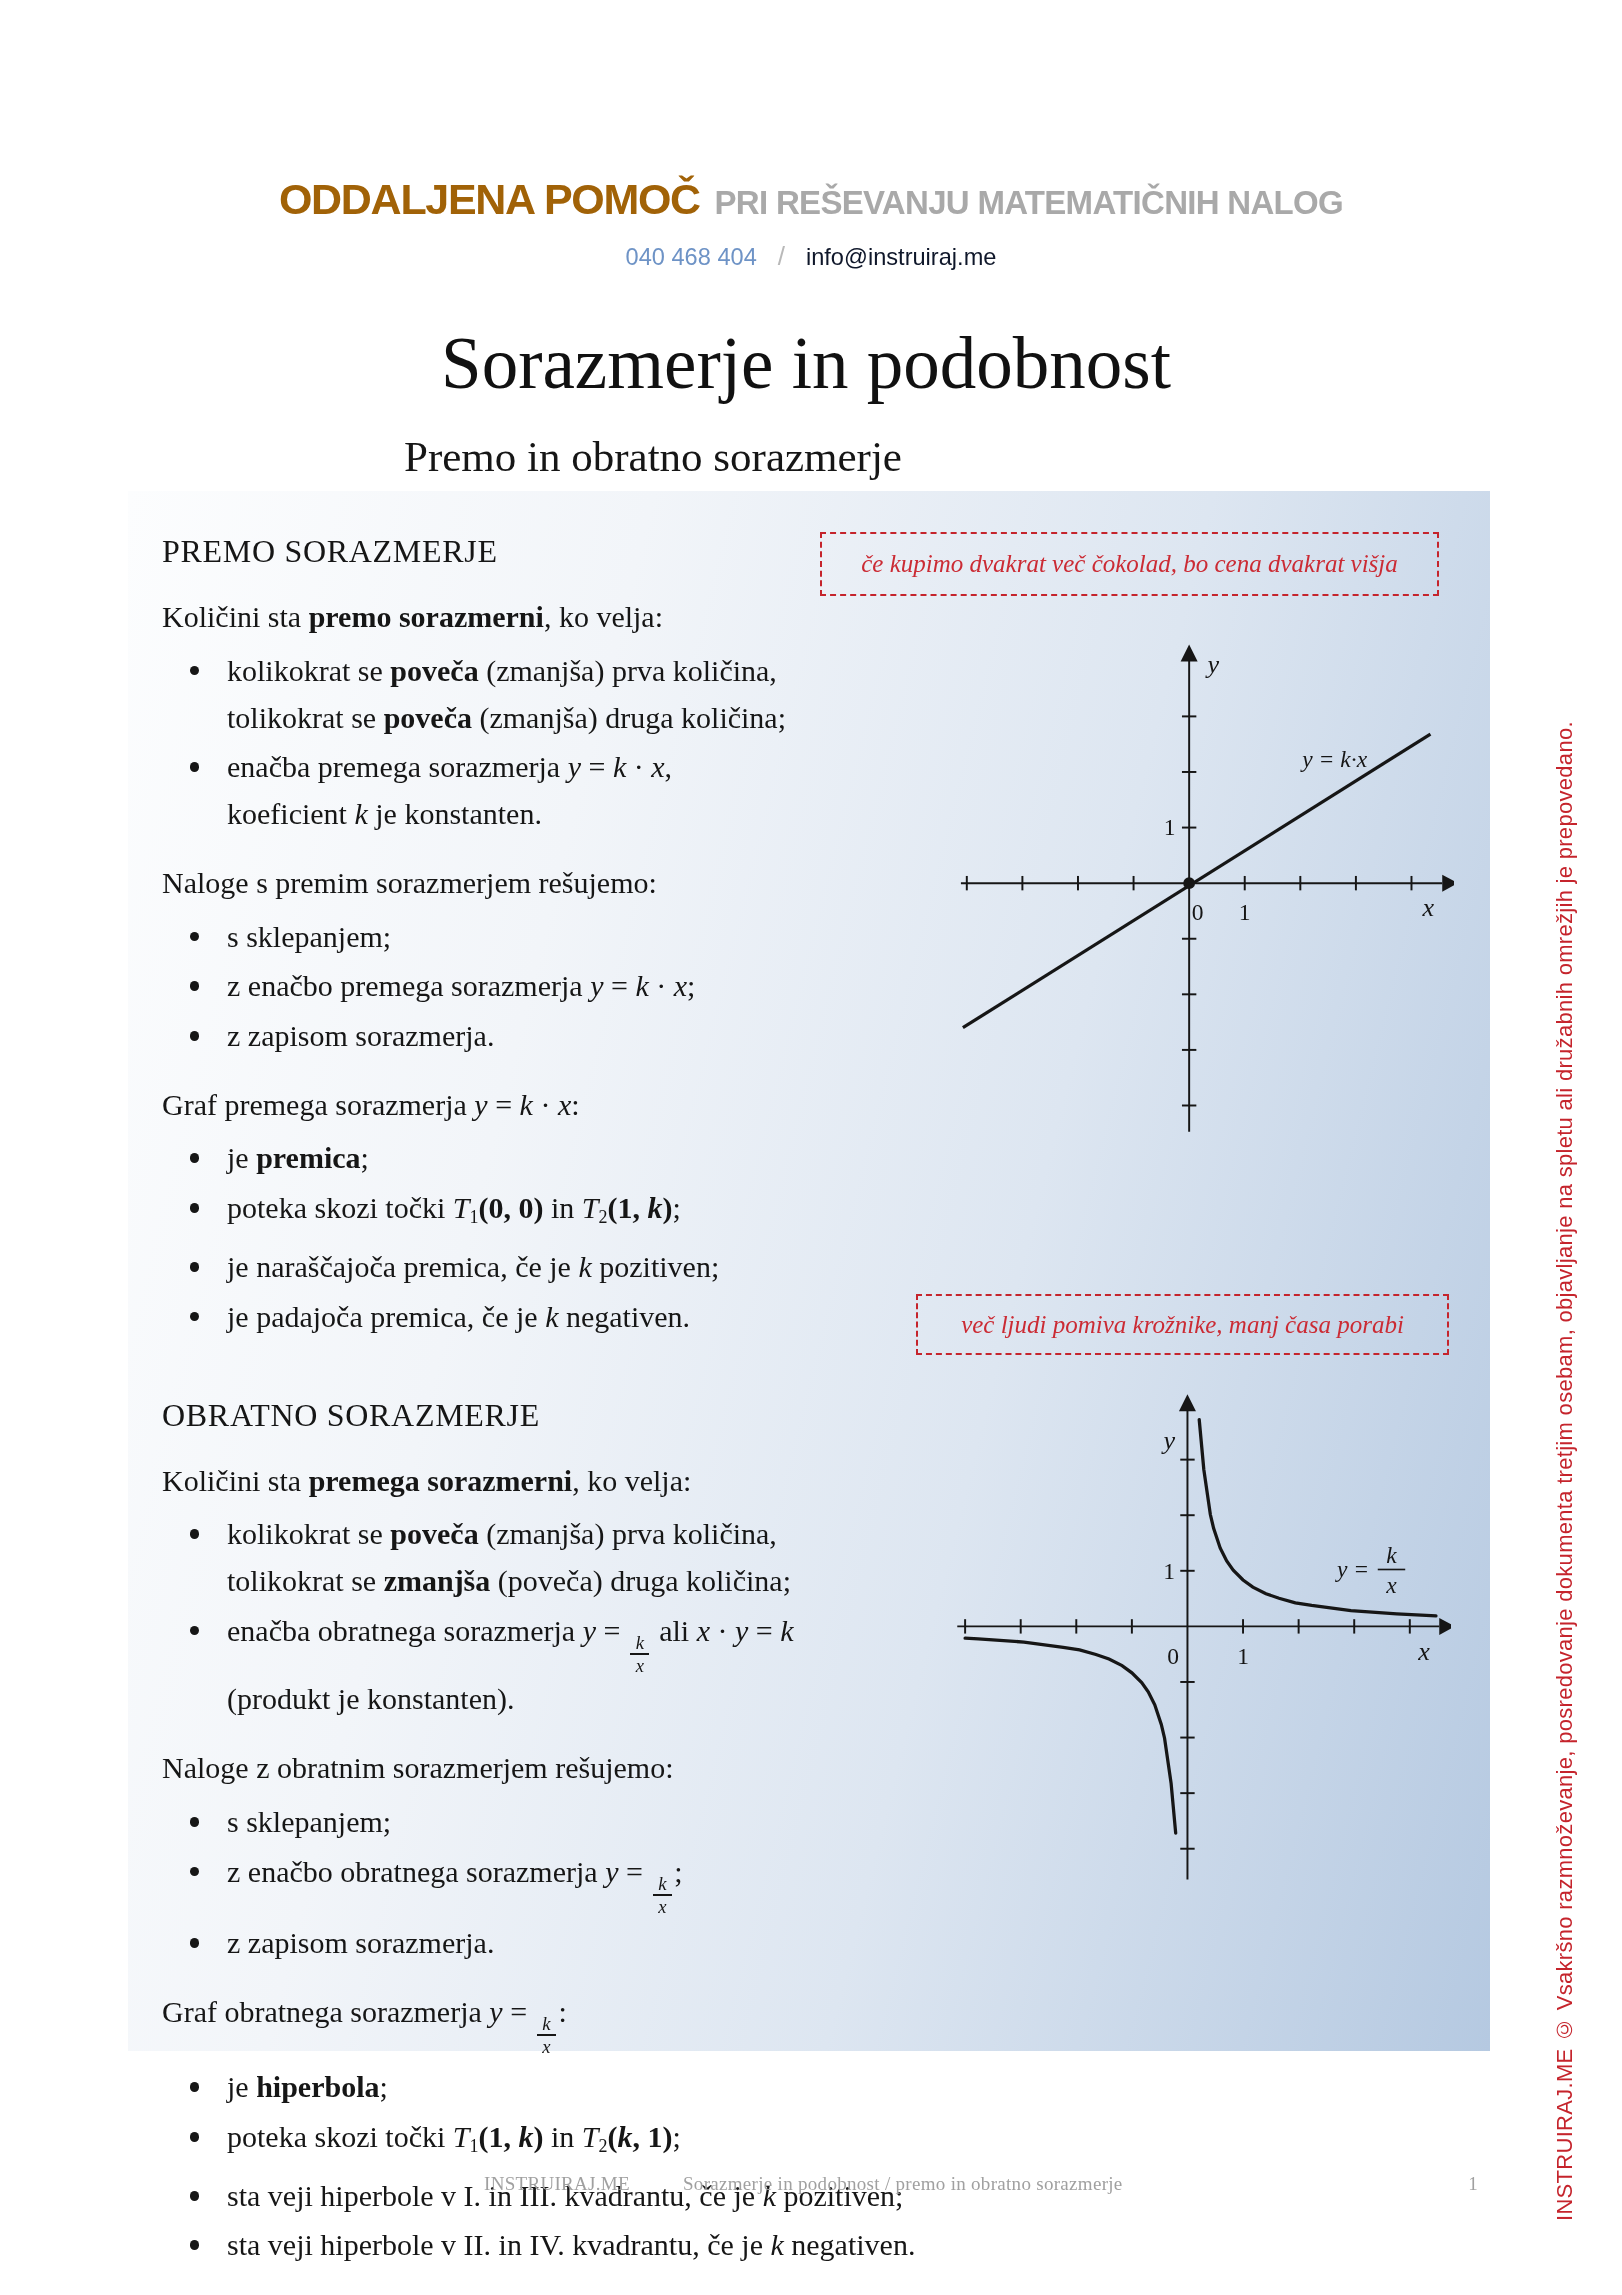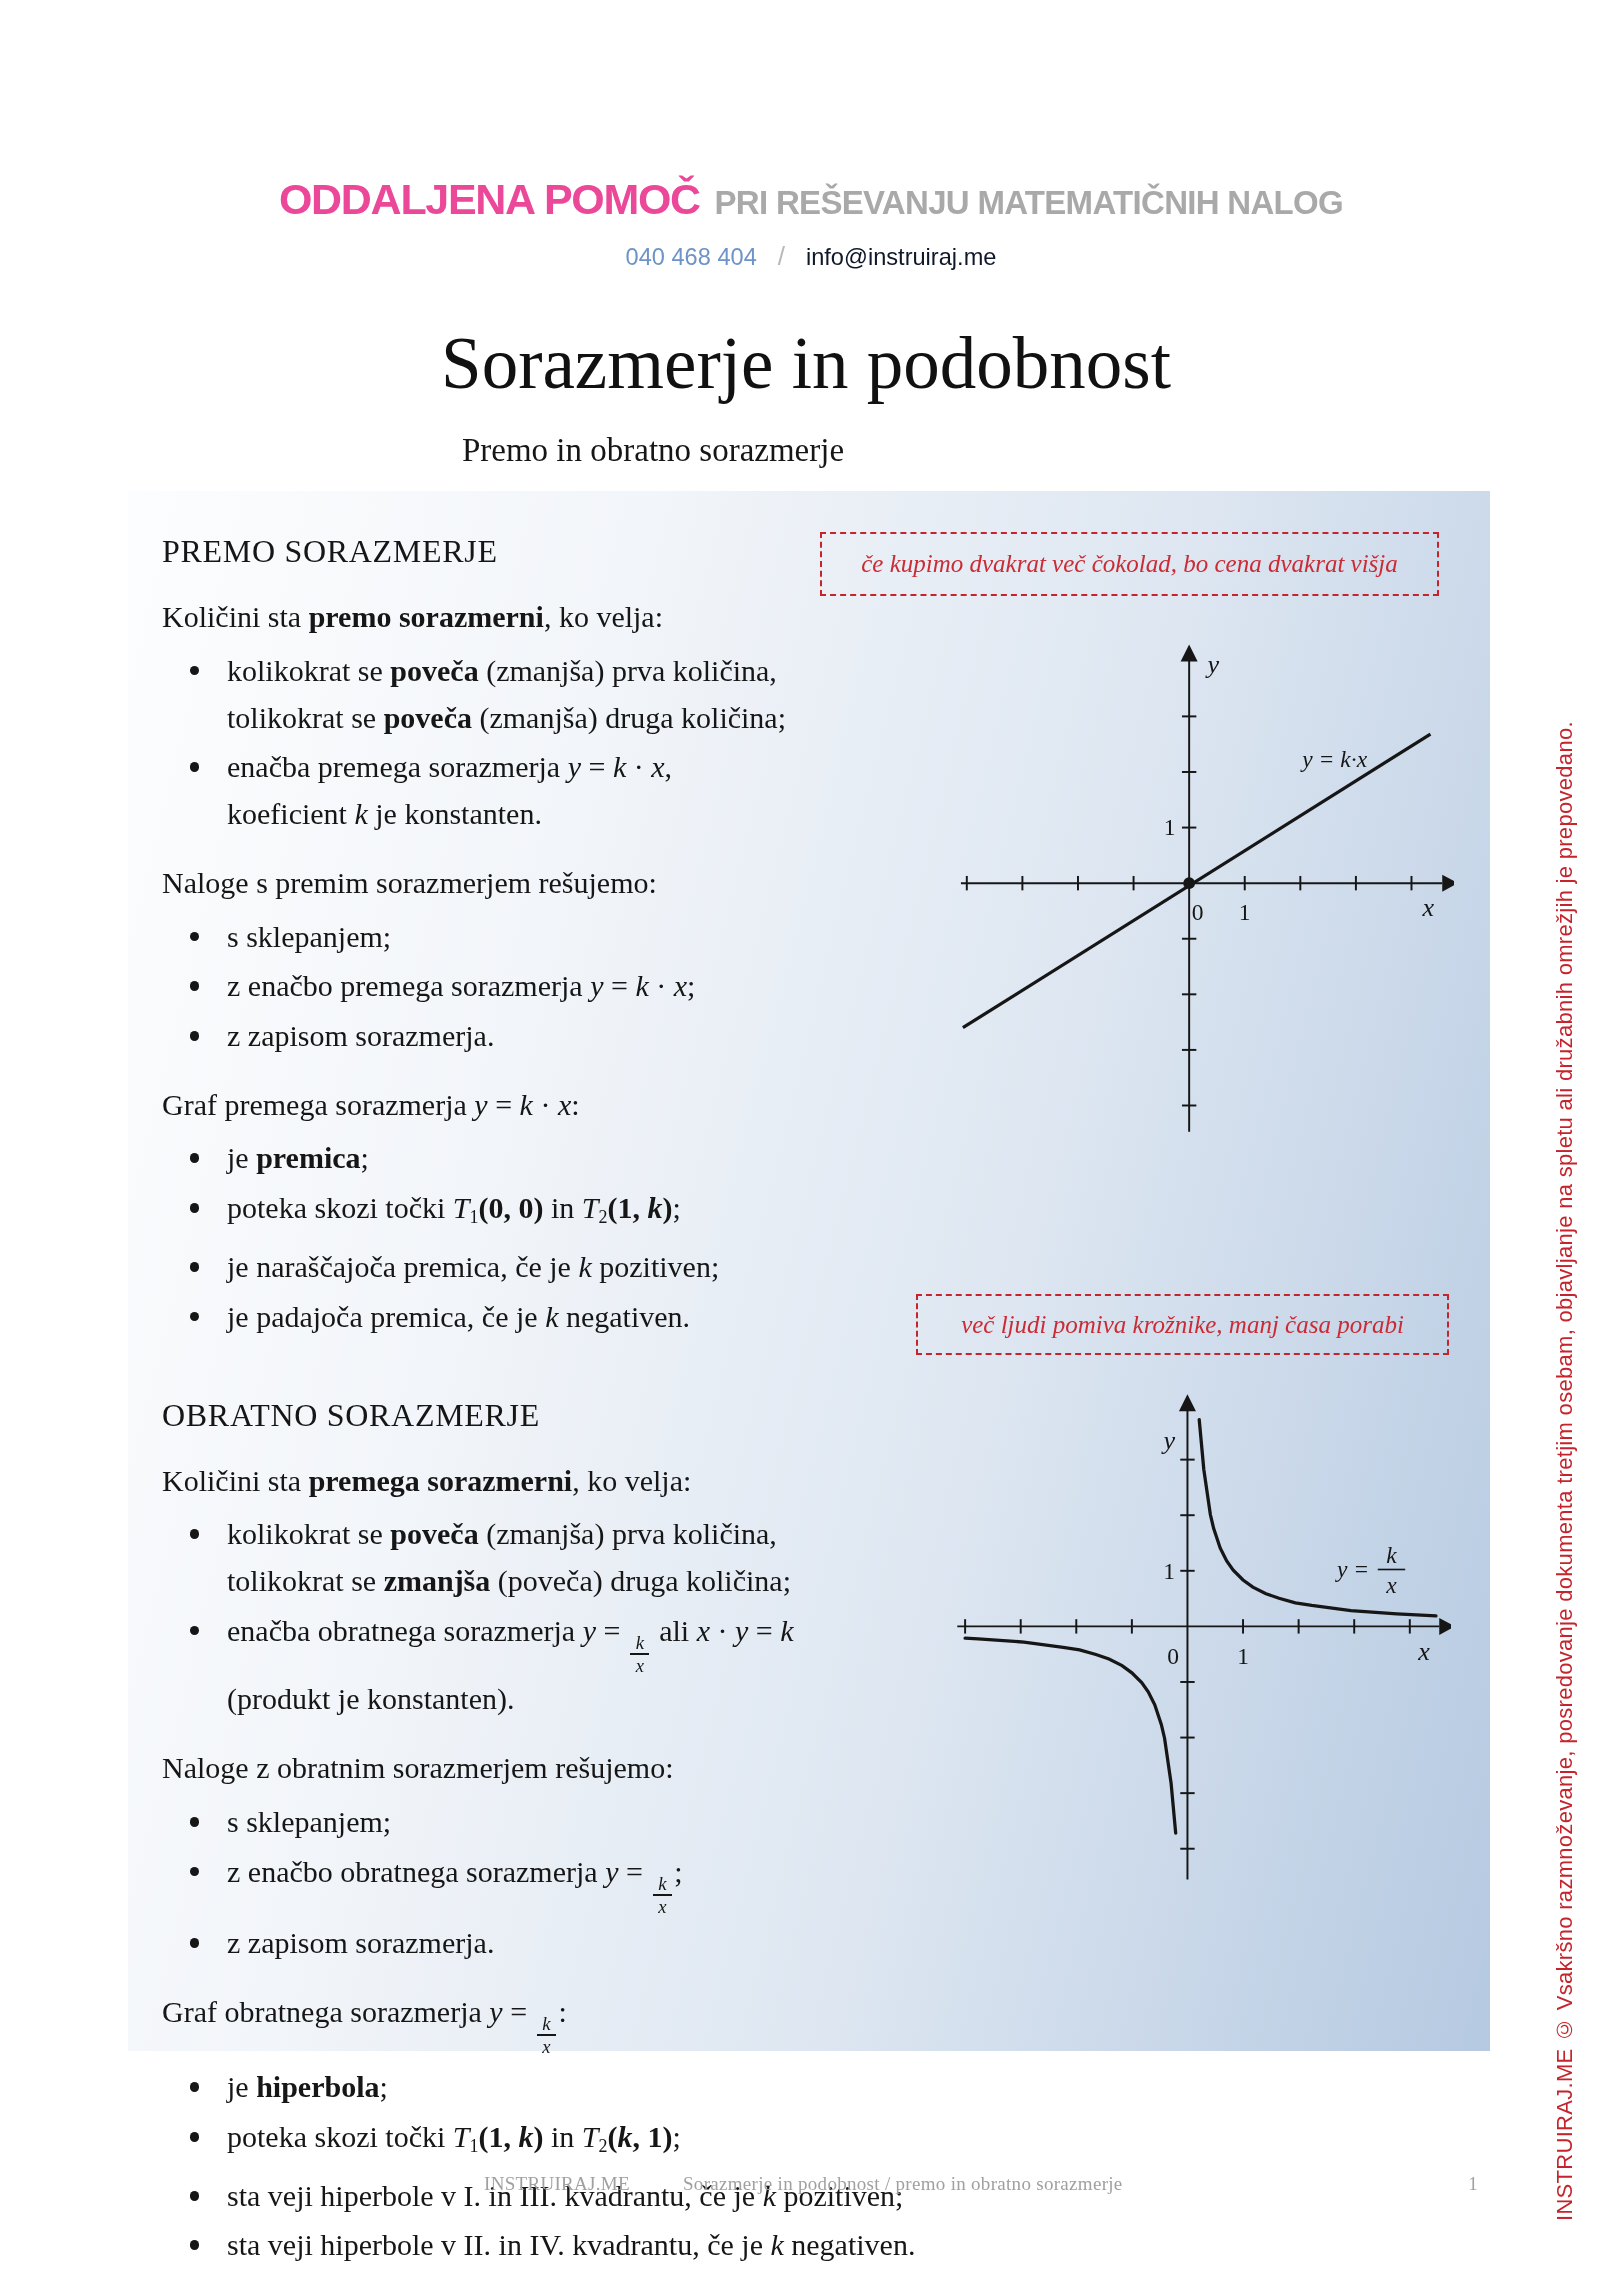--- a/index.html
+++ b/index.html
@@ -6,32 +6,32 @@
   html,body { background:#ffffff; }
   .page {
     position:relative; width:1622px; height:2295px; background:#ffffff;
     font-family:"Liberation Serif", serif; color:#161616; overflow:hidden;
   }
 
   
   .header { position:absolute; top:175px; left:0; width:1622px; text-align:center;
             font-family:"Liberation Sans", sans-serif; }
   .brand-line { white-space:nowrap; }
-  .brand { font-size:43px; font-weight:700; letter-spacing:-1.3px; color:#ec4899; }
+  .brand { font-size:43px; font-weight:700; letter-spacing:-1.3px; color:#a16207; }
   .tagline { font-size:33px; font-weight:700; letter-spacing:-0.7px; color:#a9a9a9; margin-left:11.8px; }
   .contact-line { margin-top:17px; font-size:23.6px; letter-spacing:0; }
   .phone { color:#6e93c6; }
   .contact-sep { color:#b9b9b9; margin:0 14.4px; font-size:26px; }
   .email { color:#0f172a; }
 
   
   .doc-title { position:absolute; top:322px; left:0; width:1612px; text-align:center;
                font-size:73px; font-weight:400; color:#111; }
   .doc-subtitle { position:absolute; top:432px; left:0; width:1306px; text-align:center;
-                  font-size:33px; font-weight:400; color:#161616; }
+                  font-size:43px; font-weight:400; color:#161616; }
 
   
   .panel { position:absolute; left:128px; top:491px; width:1362px; height:1560px;
            background:linear-gradient(104deg,#fcfdfe 0%, #f2f5f9 30%, #dde6f1 62%, #b5c9e1 100%); }
 
   .left-col { position:absolute; left:34px; top:41px; width:880px; }
   .left-col h3 { font-size:32px; font-weight:400; letter-spacing:0.7px; line-height:39px; margin:56px 0 9.2px; }
   .left-col h3.first { margin-top:0; }
   .left-col p { font-size:30px; line-height:47px; margin:22px 0 0; }
   .left-col ul { list-style:none; margin:6.5px 0 0; }

